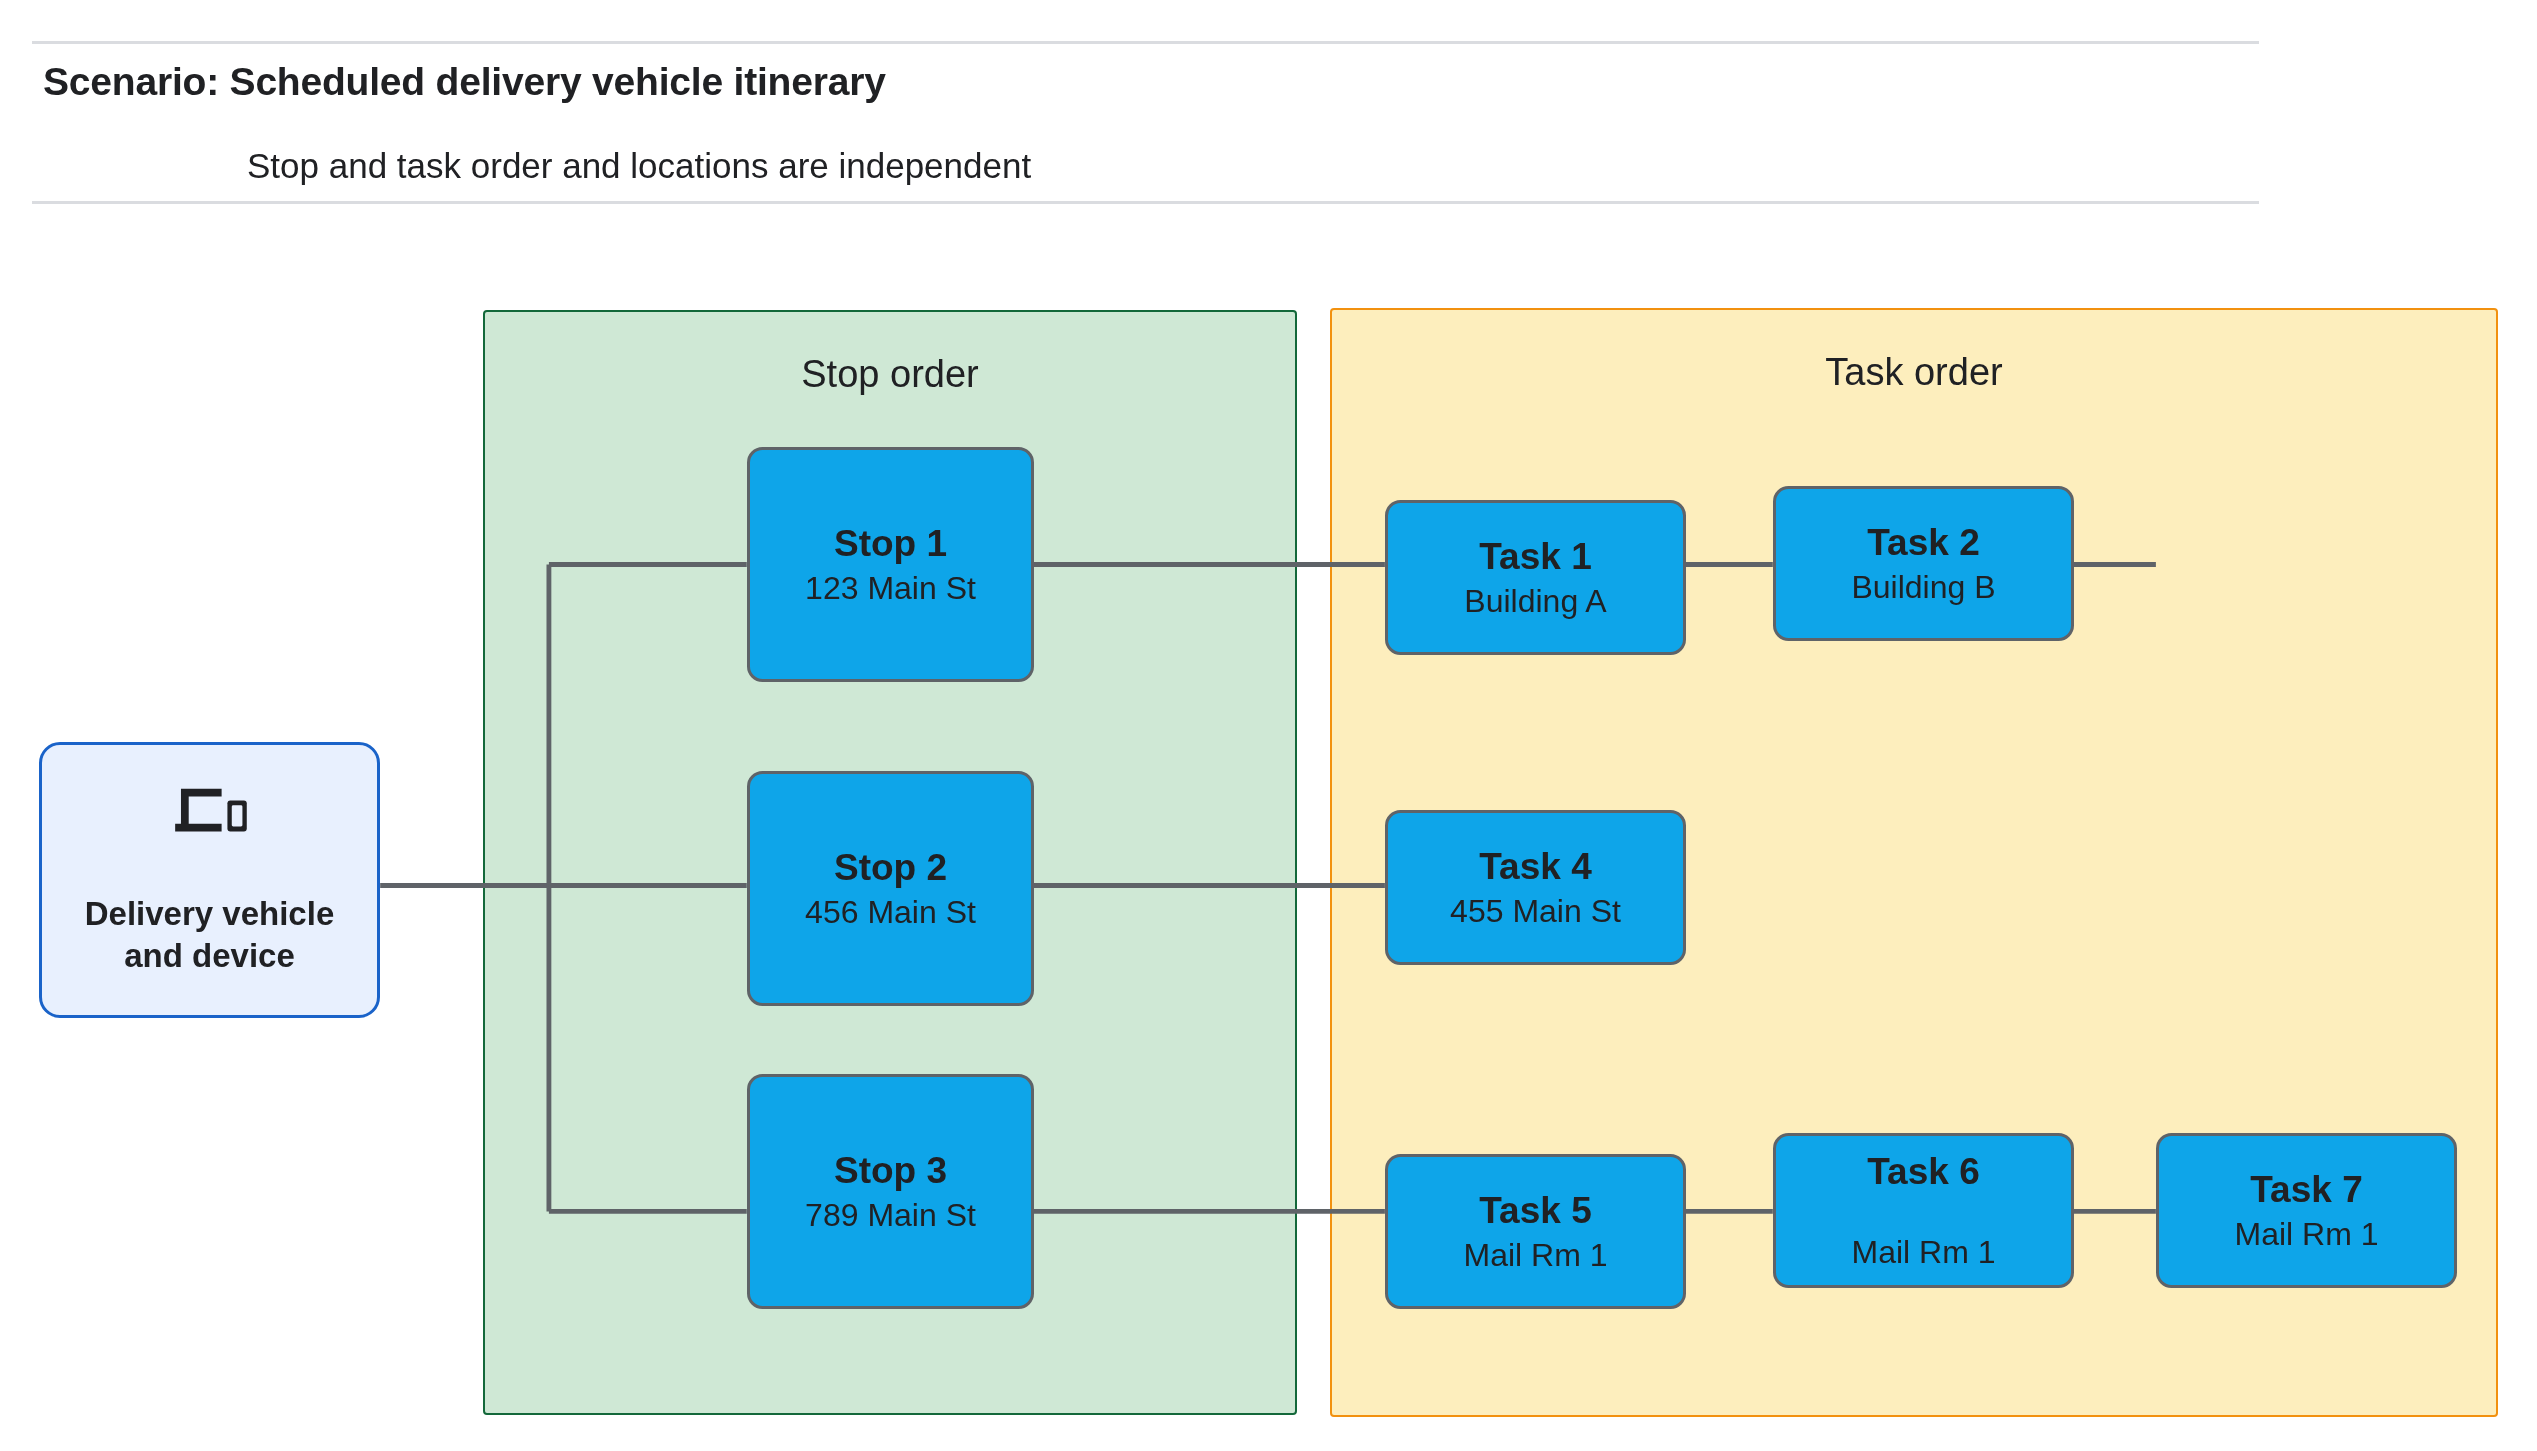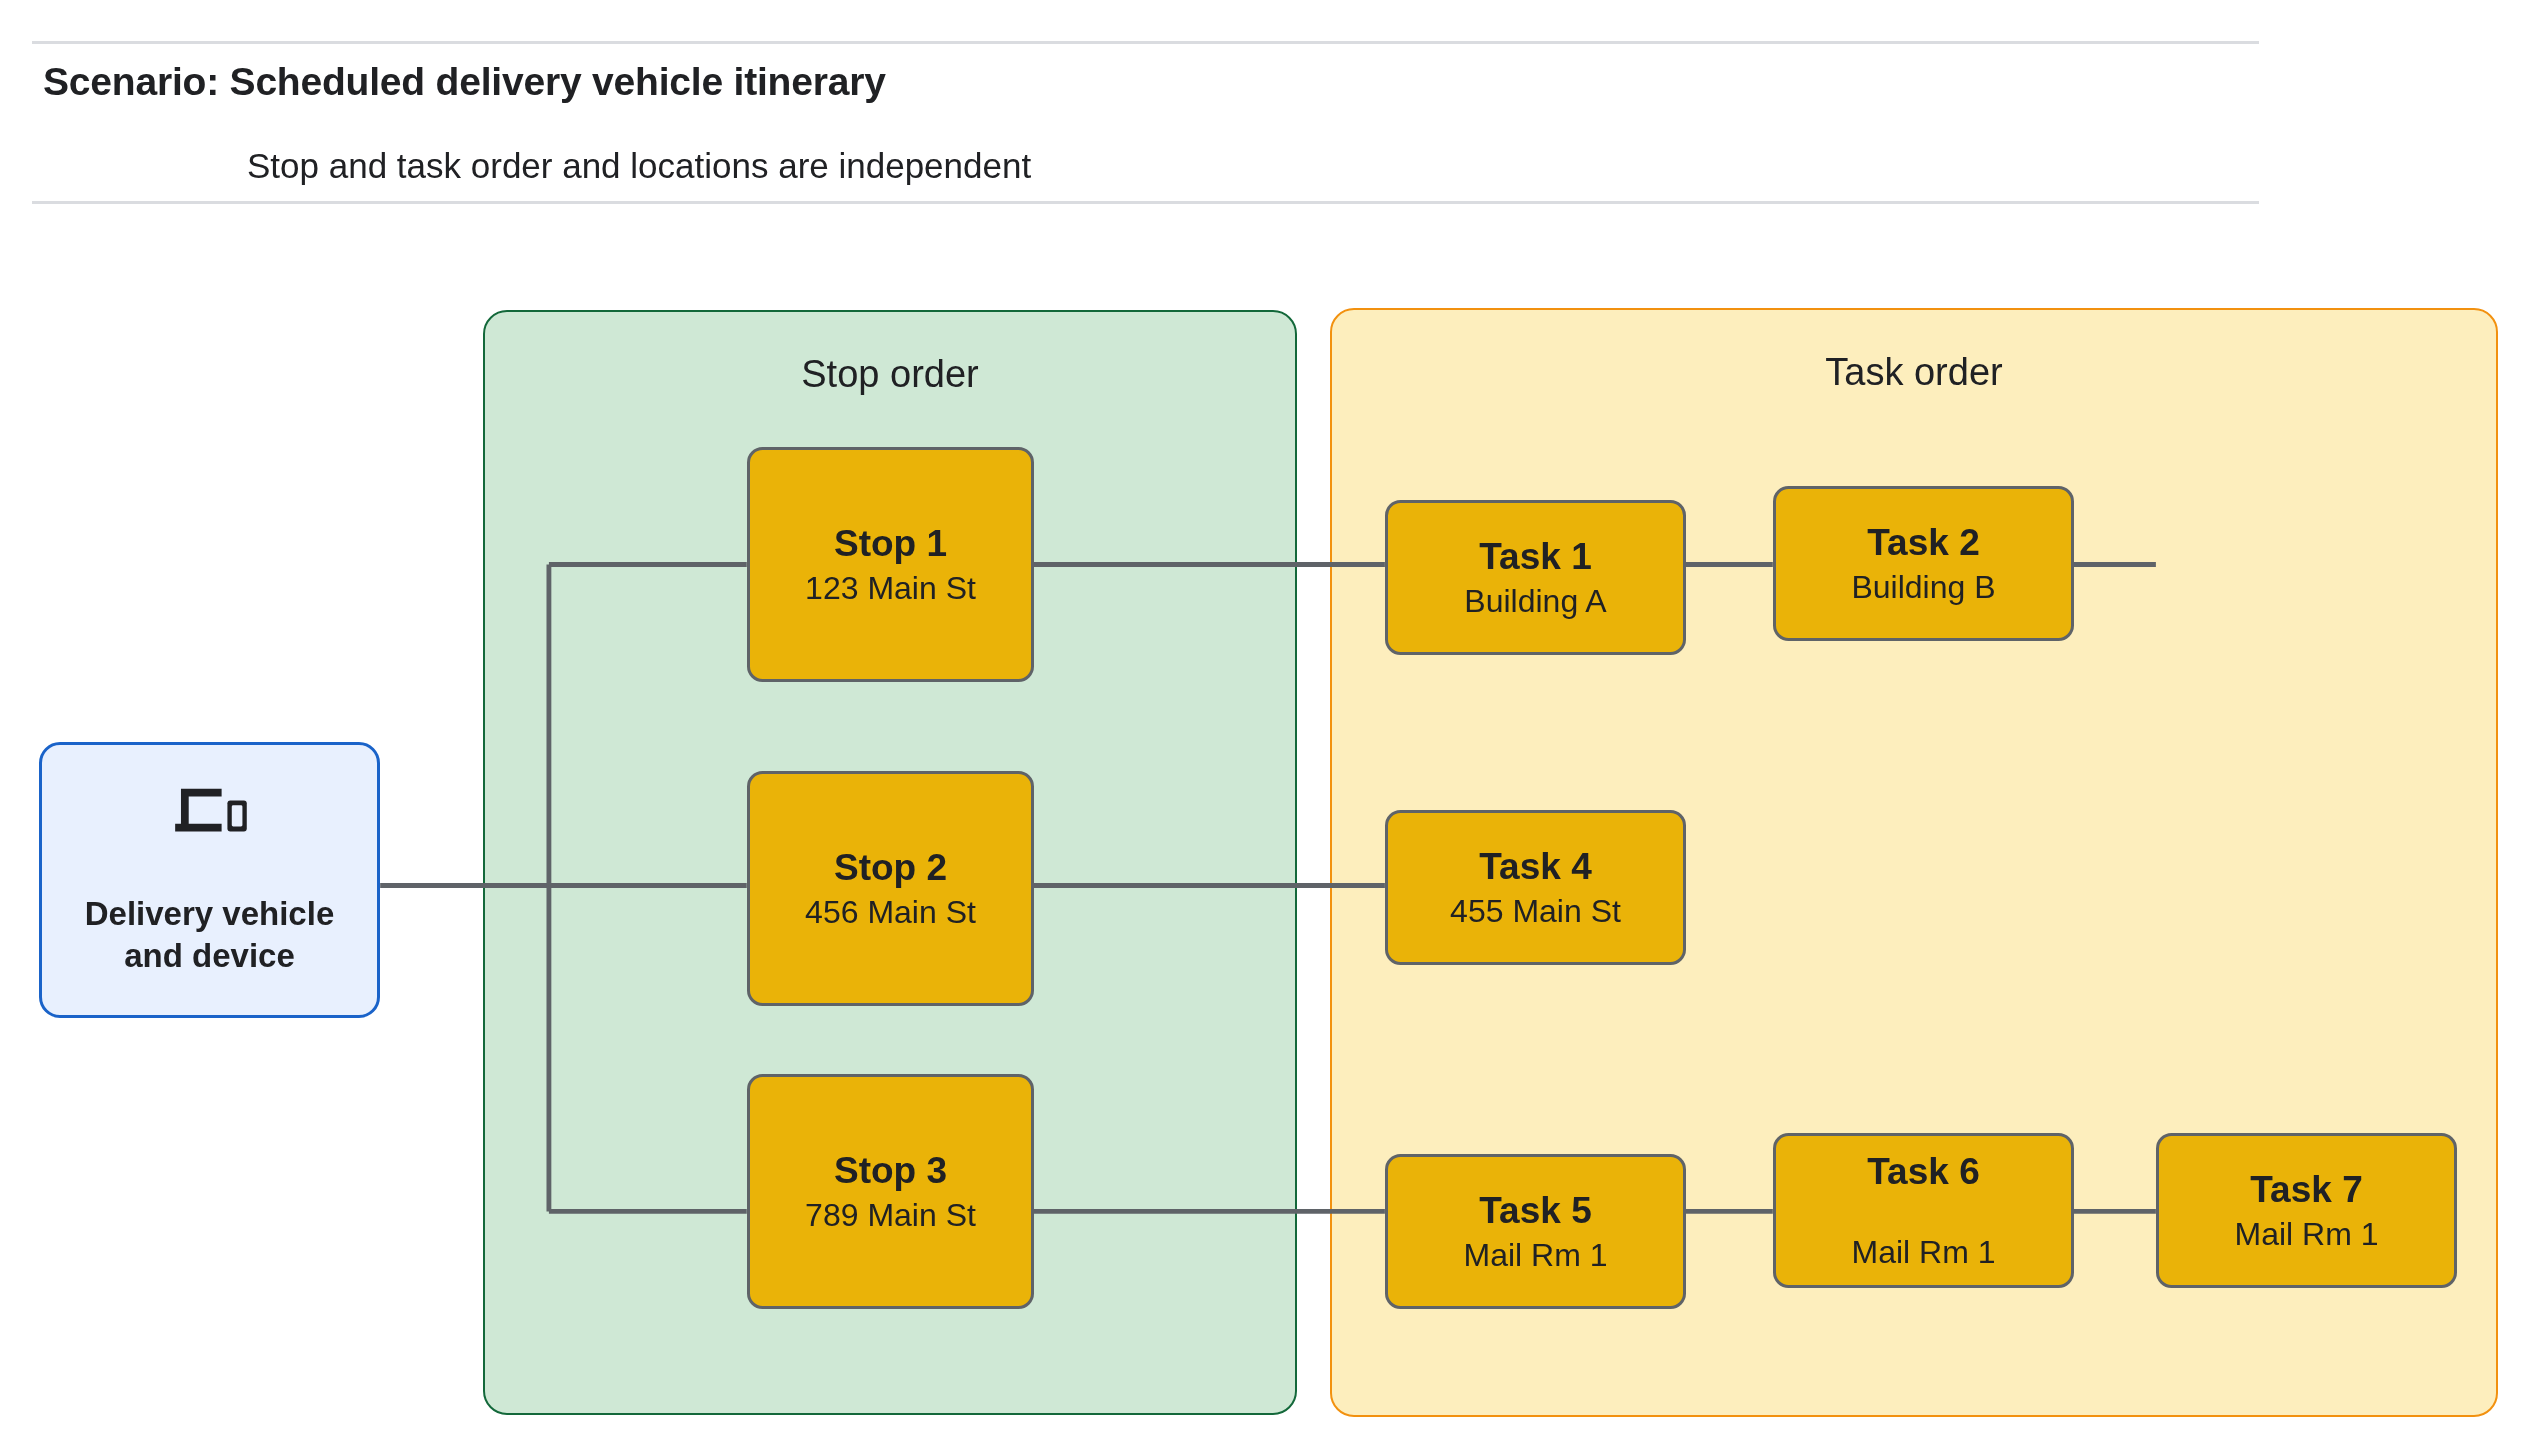--- a/index.html
+++ b/index.html
@@ -23,38 +23,38 @@
     font-size:39px;font-weight:bold;letter-spacing:-0.2px;
     color:#202124;white-space:nowrap;
   }
   .scenario-sub{
     position:absolute;left:247px;top:114px;
     font-size:35px;font-weight:normal;
     color:#202124;white-space:nowrap;margin-top:32px;
   }
 
   
-  .panel{position:absolute;border-radius:24px;box-sizing:border-box;}
+  .panel{position:absolute;border-radius:4px;box-sizing:border-box;}
   .panel-stop{
     left:483px;top:310px;width:814px;height:1105px;
     background:#cfe8d5;border:2.9px solid #13683a;
   }
   .panel-task{
     left:1330px;top:308px;width:1168px;height:1109px;
     background:#fdeebd;border:2.9px solid #f2910f;
   }
   .panel-title{
     position:absolute;left:0;right:0;top:41px;
     text-align:center;font-size:38px;font-weight:normal;color:#202124;
   }
 
   
   .node{
     position:absolute;box-sizing:border-box;
-    background:#eab308;border:3.9px solid #5f6368;border-radius:15.5px;
+    background:#0ea5e9;border:3.9px solid #5f6368;border-radius:15.5px;
     display:flex;flex-direction:column;align-items:center;justify-content:center;
     z-index:6;
   }
   .node .n-title{font-size:37px;font-weight:bold;line-height:1.18;color:#202124;}
   .node .n-sub{font-size:32px;font-weight:normal;line-height:1.2;color:#202124;margin-top:3.9px;}
 
   .stop-node{width:287px;height:235px;left:747px;}
   .stop-1{top:447px;}
   .stop-2{top:771px;}
   .stop-3{top:1074px;}

